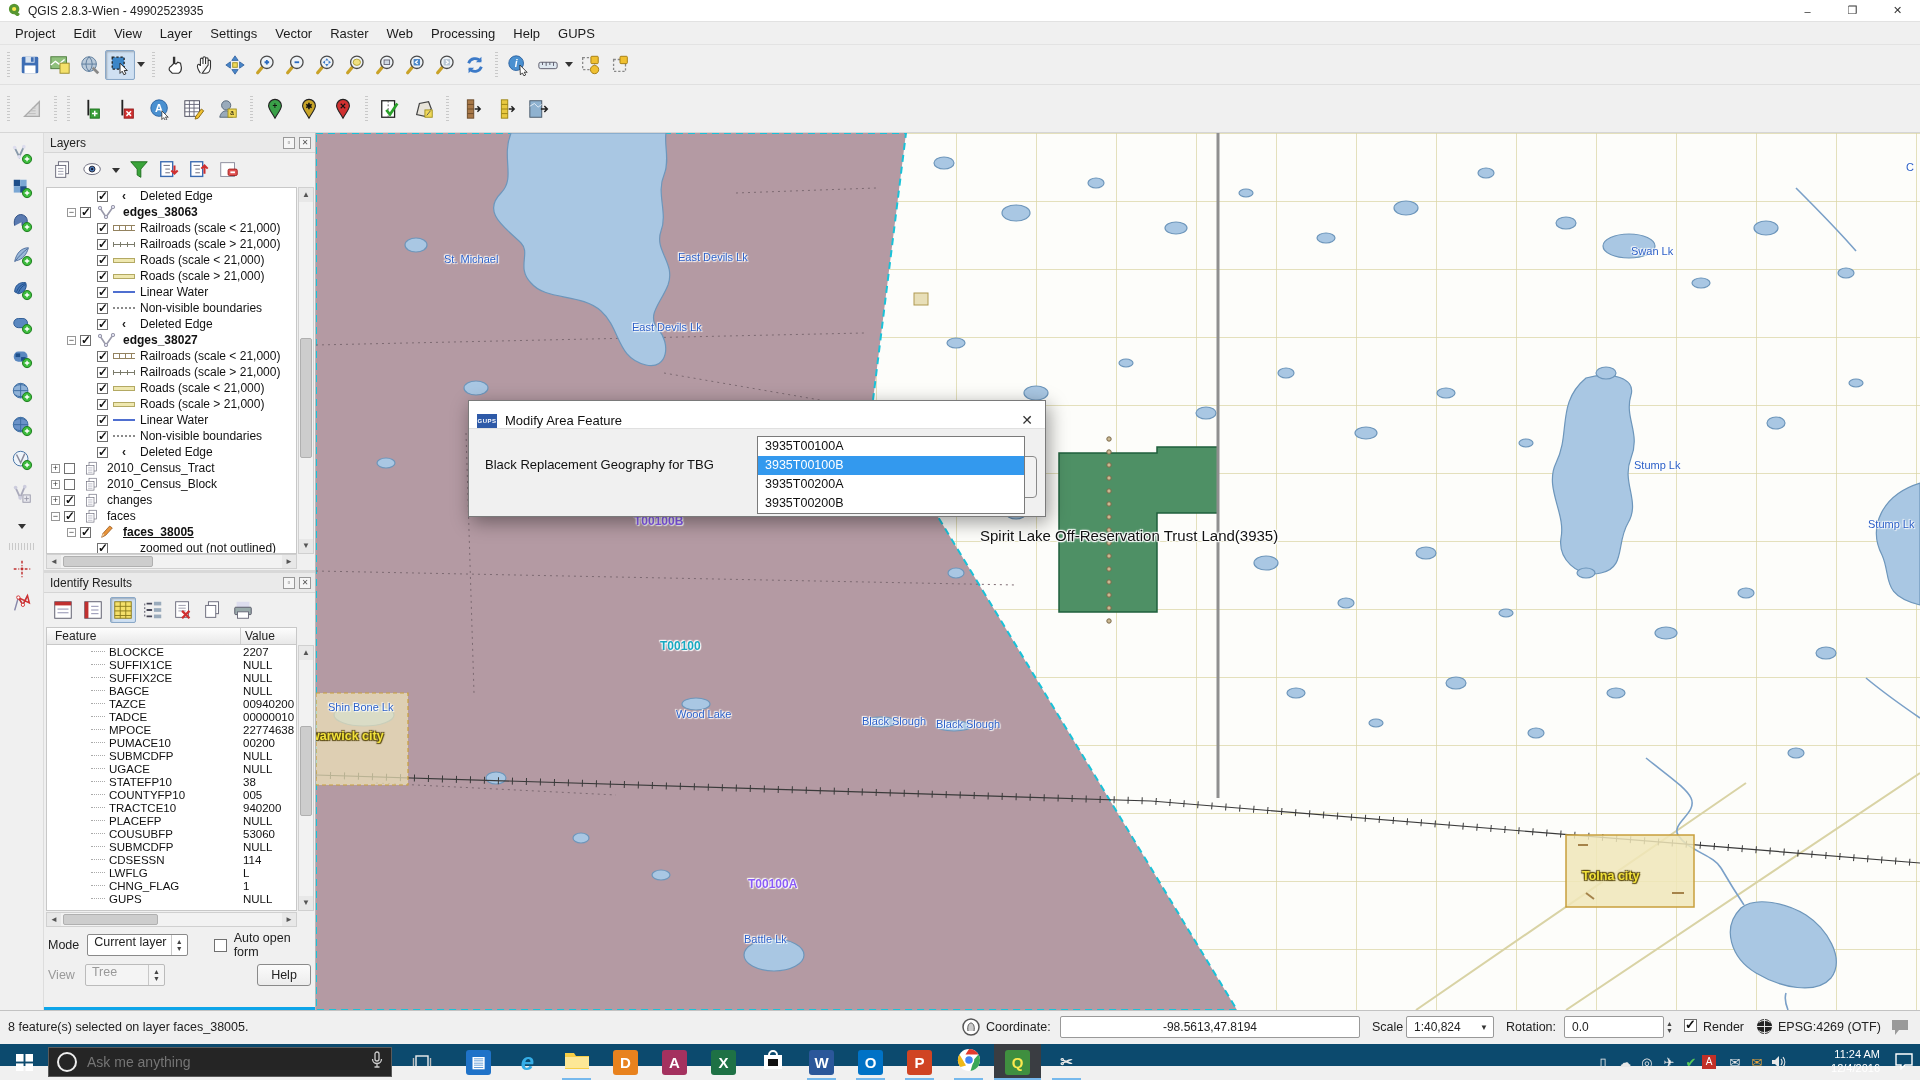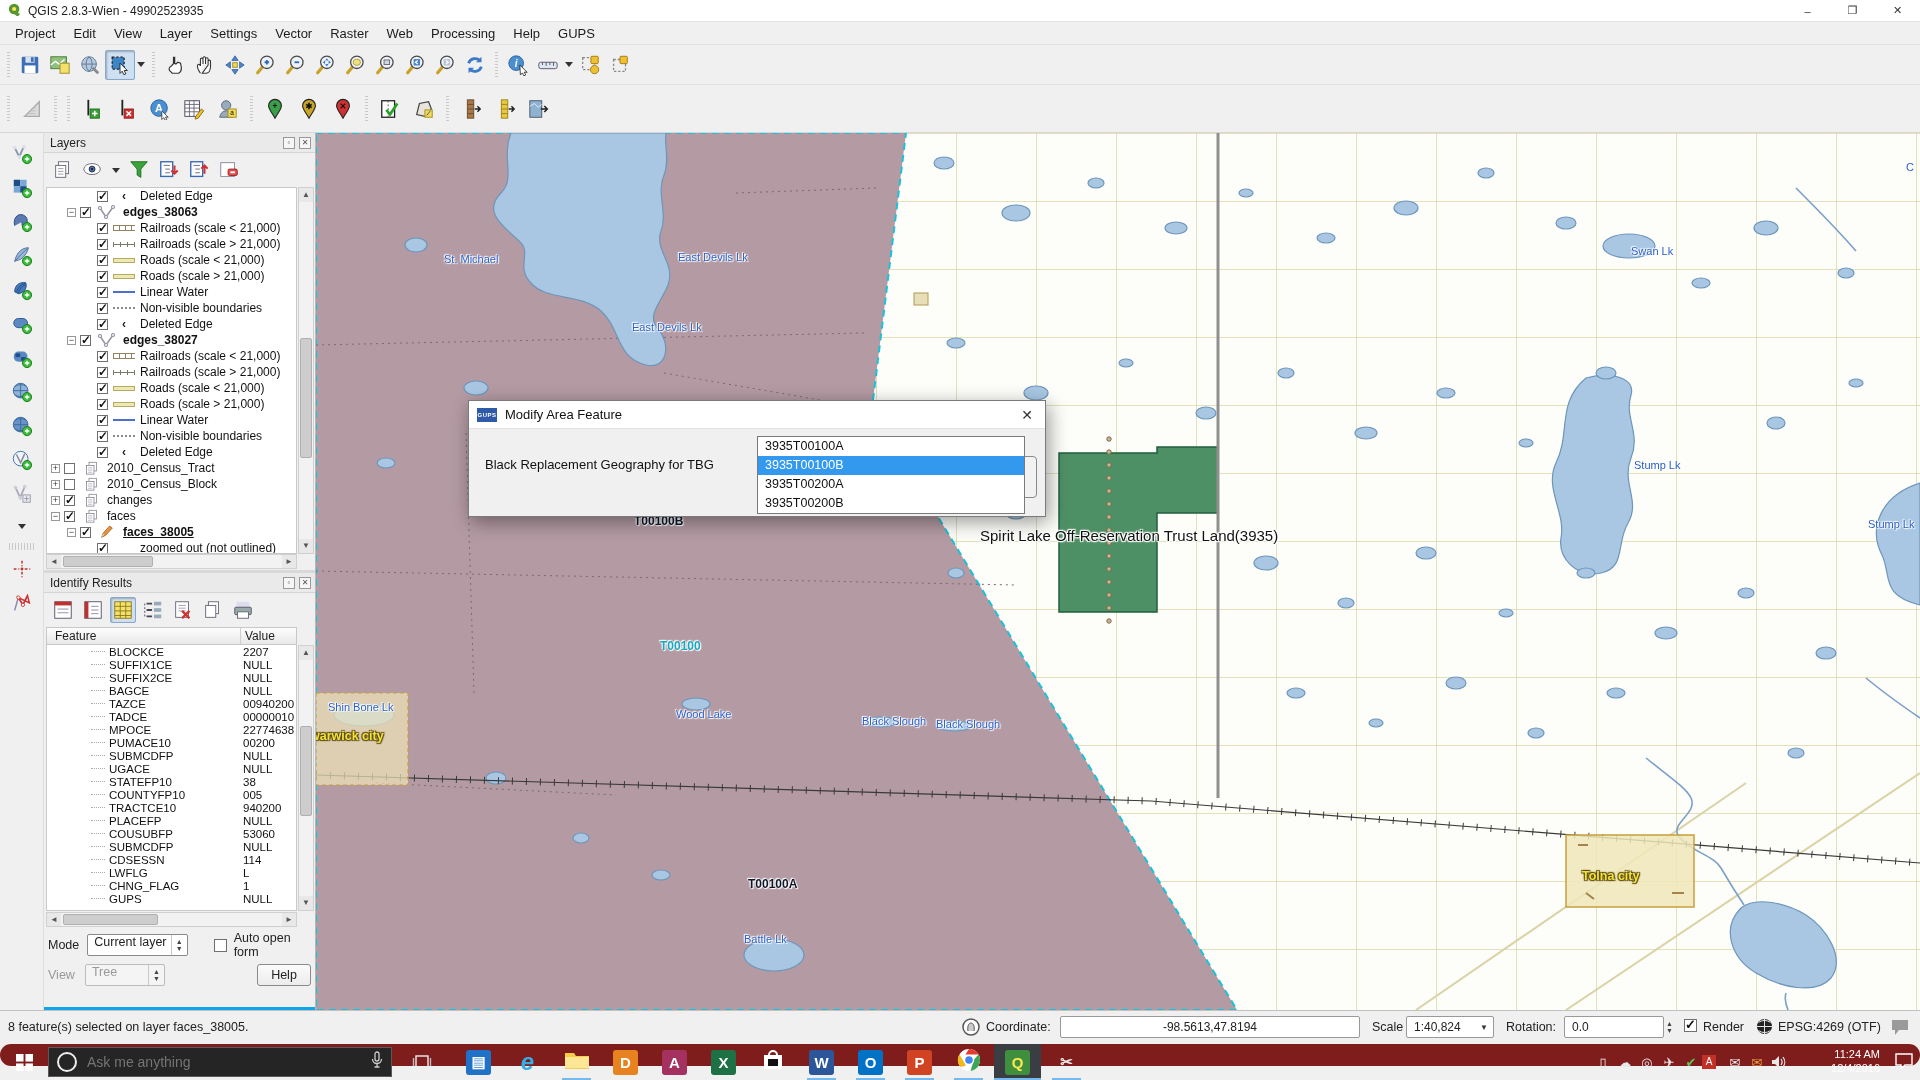--- a/index.html
+++ b/index.html
@@ -89,46 +89,46 @@
   .combo.dis { color:#999; border-color:#bbb; background:#f4f4f4; }
   .cb { width:13px; height:13px; border:1px solid #707070; background:#fff; position:relative; flex:none; }
   .cb.on::after { content:"✓"; position:absolute; left:0; top:-3px; font-size:13px; font-weight:bold; color:#111; }
   .helpbtn { margin-left:auto; width:54px; height:22px; border:1px solid #8a8a8a; border-radius:3px; background:linear-gradient(#fbfbfb,#ececec); font-size:12.5px; color:#222; display:flex; align-items:center; justify-content:center; }
 
   
   .map { position:relative; flex:1; background:#fdfdfa; overflow:hidden; }
   .map-labels { position:absolute; inset:0; pointer-events:none; }
   .mlbl { position:absolute; white-space:nowrap; }
   .mlbl.water { font-size:11px; color:#2b5fc7; text-shadow:0 0 2px #fff,0 0 2px #fff,1px 1px 1px #fff,-1px -1px 1px #fff; }
-  .mlbl.green { font-size:12px; color:#0f172a; font-weight:bold; text-shadow:0 0 2px #fff,0 0 2px #fff,1px 1px 1px #fff,-1px -1px 1px #fff; }
+  .mlbl.green { font-size:12px; color:#8b5cf6; font-weight:bold; text-shadow:0 0 2px #fff,0 0 2px #fff,1px 1px 1px #fff,-1px -1px 1px #fff; }
   .mlbl.teal  { font-size:12px; color:#18a8c0; font-weight:bold; text-shadow:0 0 2px #fff,0 0 2px #fff,1px 1px 1px #fff,-1px -1px 1px #fff; }
   .mlbl.trust { font-size:15px; color:#111; text-shadow:0 0 2px #fff,0 0 3px #fff,1px 1px 1px #fff,-1px -1px 1px #fff,1px -1px 1px #fff,-1px 1px 1px #fff; }
   .mlbl.place { font-size:12.5px; font-weight:bold; color:#f2e23a; text-shadow:1px 1px 1px #5a4a10,-1px -1px 1px #5a4a10,1px -1px 1px #5a4a10,-1px 1px 1px #5a4a10; }
 
   
   .dialog { position:absolute; left:468px; top:400px; width:578px; height:117px; background:#f0f0f0; border:1px solid #7a7a7a; box-shadow:3px 5px 18px rgba(0,0,0,.4); z-index:60; }
-  .dtitle { height:28px; background:#fff; display:flex; align-items:center; padding:0 8px; border-bottom:1px solid #e0e0e0; }
+  .dtitle { height:28px; background:#fff; display:flex; align-items:flex-end; padding:0 8px; border-bottom:1px solid #e0e0e0; }
   .dico { width:20px; height:14px; background:#2e5aa8; color:#fff; font-size:6px; font-weight:bold; text-align:center; line-height:14px; margin-right:8px; letter-spacing:.5px; }
   .dtext { font-size:13px; color:#111; }
   .dclose { margin-left:auto; font-size:14px; color:#333; padding:0 4px; }
   .dlabel { position:absolute; left:16px; top:56px; font-size:13px; color:#111; }
   .okfrag { position:absolute; left:552px; top:55px; width:16px; height:42px; border:1px solid #8a8a8a; border-radius:4px; background:#f2f2f2; }
   .dlist { position:absolute; left:288px; top:35px; width:268px; background:#fff; border:1px solid #7a7a7a; z-index:5; }
   .dopt { height:19px; line-height:19px; font-size:12.5px; color:#111; padding-left:7px; }
   .dopt.sel { background:#3399ee; color:#fff; }
 
   
   .statusbar { position:relative; height:34px; background:#f0f0f0; border-top:1px solid #c2c2c2; font-size:12.5px; color:#222; }
   .smsg { position:absolute; left:8px; top:9px; }
   .slabel { position:absolute; top:9px; }
   .sbox { position:absolute; top:5px; height:22px; background:#fff; border:1px solid #999; border-radius:2px; display:flex; align-items:center; justify-content:center; font-size:12px; }
   .spincol { position:absolute; display:flex; flex-direction:column; justify-content:center; font-size:7px; color:#444; }
 
   
-  .taskbar { position:relative; height:22px; background:#7f1d1d;border-radius:12px; }
+  .taskbar { position:relative; height:22px; background:#0c4a6e; }
   .startbtn { position:absolute; left:0; top:0; width:48px; height:36px; display:flex; align-items:center; justify-content:center; }
   .searchbox { position:absolute; left:48px; top:3px; width:344px; height:30px; background:#252525; border:1px solid #5a5a5a; display:flex; align-items:center; padding:0 8px; }
   .cortana-ring { width:20px; height:20px; border:2px solid #eee; border-radius:50%; flex:none; }
   .searchbox input { flex:1; background:transparent; border:none; outline:none; color:#bbb; font-size:14px; padding-left:10px; font-family:"Liberation Sans",sans-serif; }
   .taskview { position:absolute; left:404px; top:6px; width:36px; height:24px; display:flex; align-items:center; justify-content:center; }
   .appbtn { position:absolute; top:0; width:47px; height:36px; display:flex; align-items:center; justify-content:center; }
   .appbtn.active { background:#3a3d42; }
   .appbtn .underline { position:absolute; bottom:0; left:9px; right:9px; height:2px; background:#76b9ed; }
   .appbtn.active .underline { left:0; right:0; }
   .appglyph { width:25px; height:25px; border-radius:3px; display:flex; align-items:center; justify-content:center; font-weight:bold; font-size:15px; }

